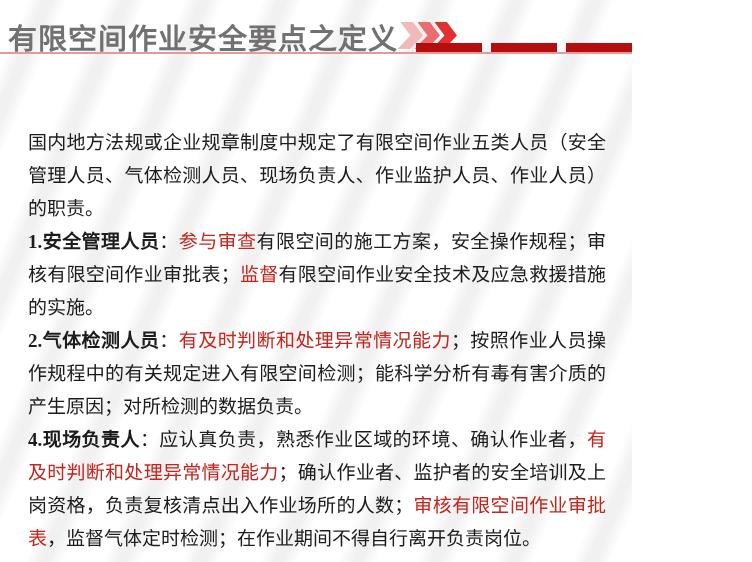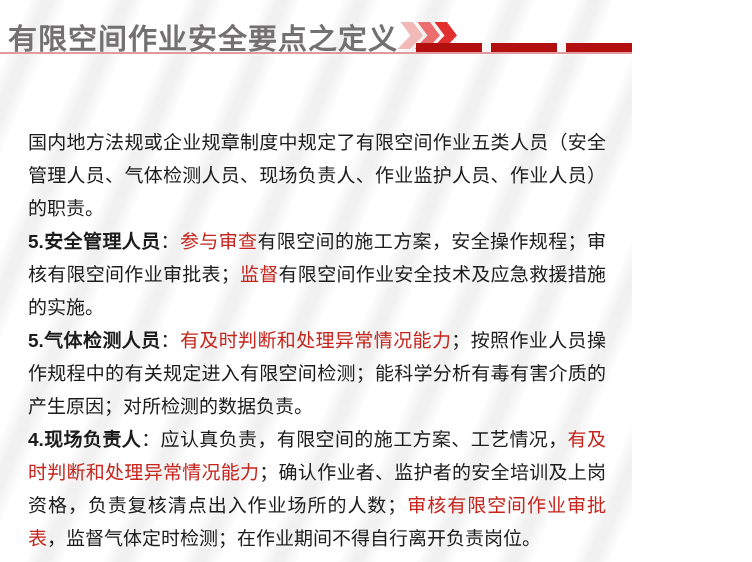--- a/index.html
+++ b/index.html
@@ -60,20 +60,21 @@
   .content {
     position: absolute;
     top: 126px; left: 0; right: 0;
     padding: 0 26px 0 28px;
   }
   .para {
     font-size: 19px;
     line-height: 33px;
     color: #1c1c1c;
     text-align: justify;
+    font-family: Liberation Serif, serif;
   }
   .run-bold { font-weight: 700; }
   .run-red  { color: #c5251c; }
 </style>
 </head>
 <body>
 
 <div class="slide">
 
   <div class="header">
@@ -89,18 +90,18 @@
 
     <div class="bars">
       <span class="bar" style="background: rgb(180, 15, 15);"></span>
       <span class="bar" style="background: rgb(180, 15, 15);"></span>
       <span class="bar" style="background: rgb(180, 15, 15);"></span>
     </div>
   </div>
 
   <div class="content">
       <p class="para"><span class="run run-normal">国内地方法规或企业规章制度中规定了有限空间作业五类人员（安全管理人员、气体检测人员、现场负责人、作业监护人员、作业人员）的职责。</span></p>
-      <p class="para"><span class="run run-bold">5.安全管理人员</span><span class="run run-normal">：</span><span class="run run-red">参与审查</span><span class="run run-normal">有限空间的施工方案，安全操作规程；审核有限空间作业审批表；</span><span class="run run-red">监督</span><span class="run run-normal">有限空间作业安全技术及应急救援措施的实施。</span></p>
-      <p class="para"><span class="run run-bold">5.气体检测人员</span><span class="run run-normal">：</span><span class="run run-red">有及时判断和处理异常情况能力</span><span class="run run-normal">；按照作业人员操作规程中的有关规定进入有限空间检测；能科学分析有毒有害介质的产生原因；对所检测的数据负责。</span></p>
-      <p class="para"><span class="run run-bold">4.现场负责人</span><span class="run run-normal">：应认真负责，有限空间的施工方案、工艺情况，</span><span class="run run-red">有及时判断和处理异常情况能力</span><span class="run run-normal">；确认作业者、监护者的安全培训及上岗资格，负责复核清点出入作业场所的人数；</span><span class="run run-red">审核有限空间作业审批表</span><span class="run run-normal">，监督气体定时检测；在作业期间不得自行离开负责岗位。</span></p>
+      <p class="para"><span class="run run-bold">1.安全管理人员</span><span class="run run-normal">：</span><span class="run run-red">参与审查</span><span class="run run-normal">有限空间的施工方案，安全操作规程；审核有限空间作业审批表；</span><span class="run run-red">监督</span><span class="run run-normal">有限空间作业安全技术及应急救援措施的实施。</span></p>
+      <p class="para"><span class="run run-bold">2.气体检测人员</span><span class="run run-normal">：</span><span class="run run-red">有及时判断和处理异常情况能力</span><span class="run run-normal">；按照作业人员操作规程中的有关规定进入有限空间检测；能科学分析有毒有害介质的产生原因；对所检测的数据负责。</span></p>
+      <p class="para"><span class="run run-bold">4.现场负责人</span><span class="run run-normal">：应认真负责，熟悉作业区域的环境、确认作业者，</span><span class="run run-red">有及时判断和处理异常情况能力</span><span class="run run-normal">；确认作业者、监护者的安全培训及上岗资格，负责复核清点出入作业场所的人数；</span><span class="run run-red">审核有限空间作业审批表</span><span class="run run-normal">，监督气体定时检测；在作业期间不得自行离开负责岗位。</span></p>
     </div>
 
 </div>
 
 </body></html>

